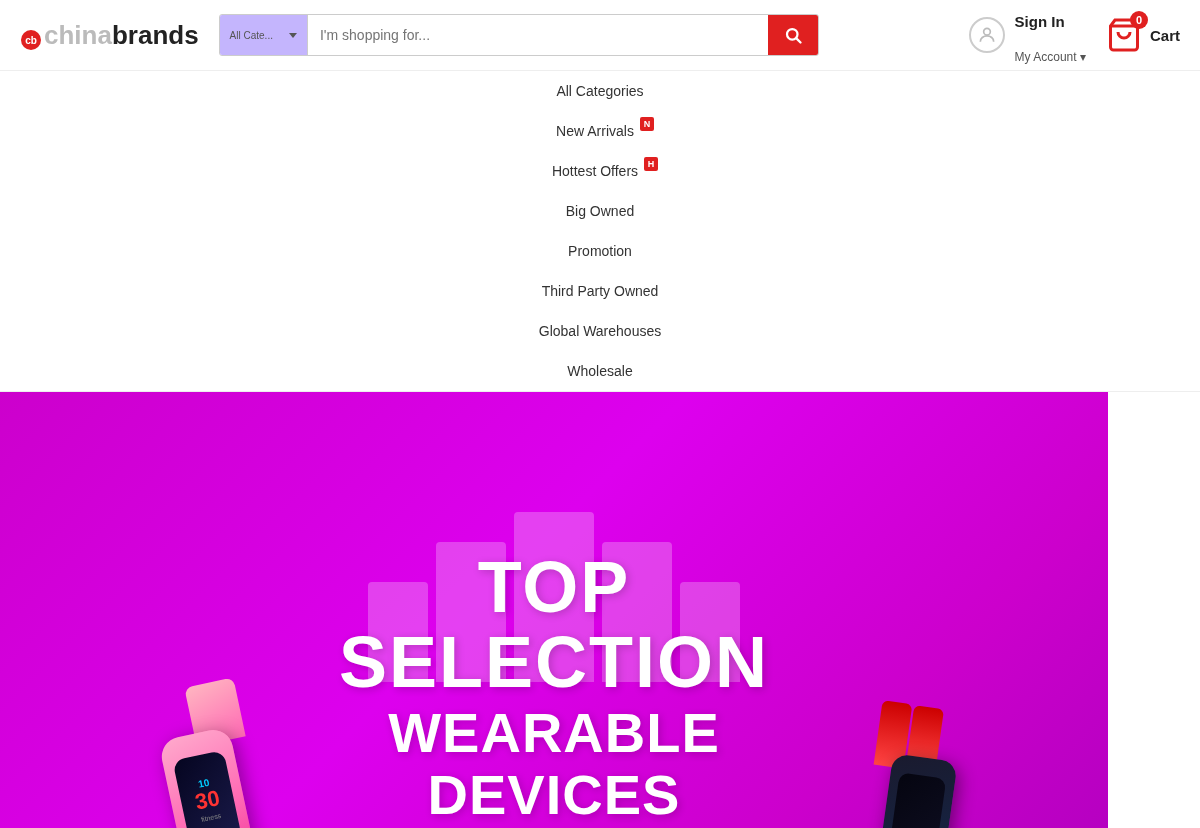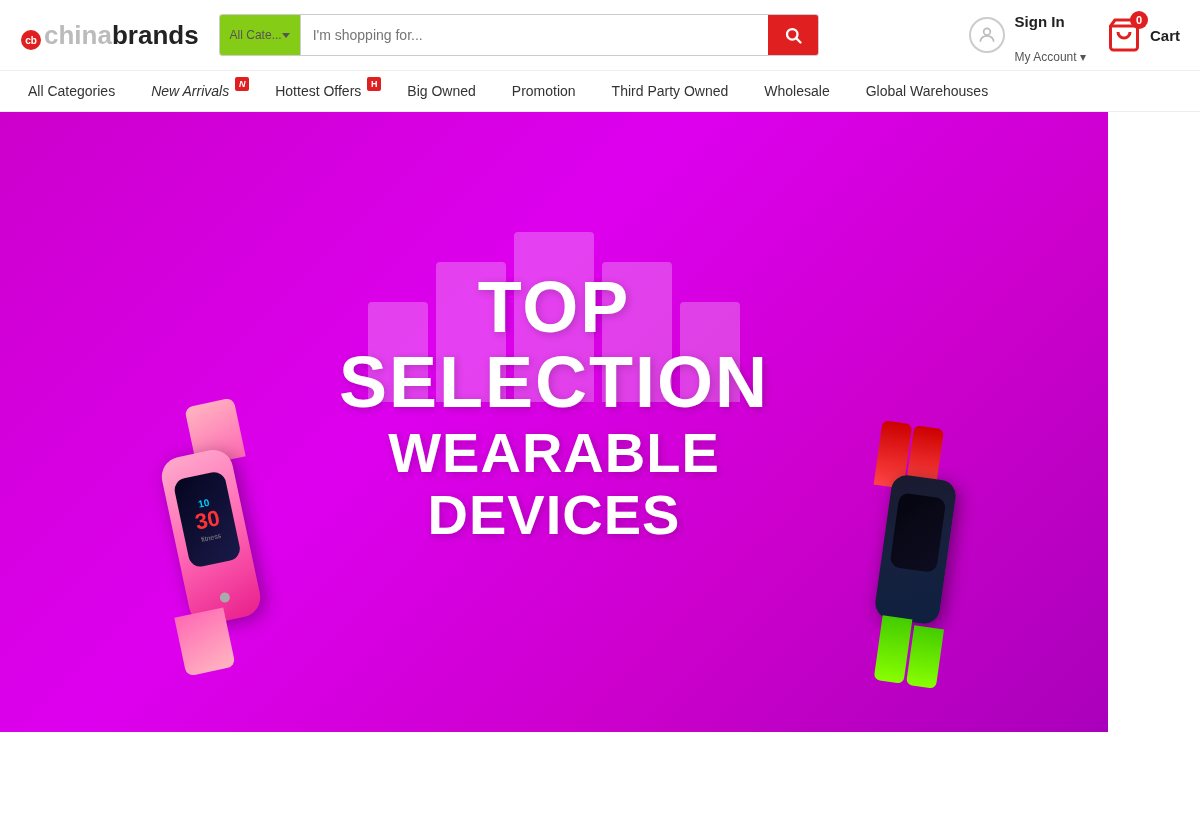--- a/index.html
+++ b/index.html
@@ -33,27 +33,27 @@
       max-width: 600px;
       border: 1px solid #ccc;
       border-radius: 3px;
       overflow: hidden;
       height: 42px;
     }
     .search-category {
       display: flex;
       align-items: center;
       padding: 0 10px;
-      background: #84cc16;
+      background: #c4b5fd;
       border-right: 1px solid #ccc;
-      font-size: 12px;
+      font-size: 10px;
       color: #555;
       cursor: pointer;
       white-space: nowrap;
-      gap: 0;
+      gap: 16px;
     }
     .search-input {
       flex: 1;
       border: none;
       outline: none;
       padding: 0 12px;
       font-size: 14px;
       color: #999;
       background: #fff;
     }
@@ -127,20 +127,21 @@
     .nav {
       background: #fff;
       border-top: 1px solid #eee;
       border-bottom: 1px solid #eee;
     }
     .nav-list {
       display: flex;
       list-style: none;
       align-items: center;
       padding: 0 10px;
+      flex-direction: column;
     }
     .nav-item {
       position: relative;
       padding: 12px 18px;
       font-size: 14px;
       color: #333;
       cursor: pointer;
       white-space: nowrap;
       font-weight: 500;
     }
@@ -293,33 +294,33 @@
         </div>
         <span class="cart-label">Cart</span>
       </div>
     </div>
   </div>
 </header>
 
 <nav class="nav">
   <ul class="nav-list">
     <li class="nav-item">All Categories</li>
-    <li class="nav-item" style="padding-right:28px;font-style:italic;">
+    <li class="nav-item" style="padding-right:28px;">
       New Arrivals
       <span class="nav-badge">N</span>
     </li>
     <li class="nav-item" style="padding-right:28px;">
       Hottest Offers
       <span class="nav-badge">H</span>
     </li>
     <li class="nav-item">Big Owned</li>
     <li class="nav-item">Promotion</li>
     <li class="nav-item">Third Party Owned</li>
+    <li class="nav-item">Global Warehouses</li>
     <li class="nav-item">Wholesale</li>
-    <li class="nav-item">Global Warehouses</li>
   </ul>
 </nav>
 
 <section class="hero">
 
   <div class="crown-shapes">
     <div class="crown-pillar crown-p1"></div>
     <div class="crown-pillar crown-p2"></div>
     <div class="crown-pillar crown-p3"></div>
     <div class="crown-pillar crown-p4"></div>

